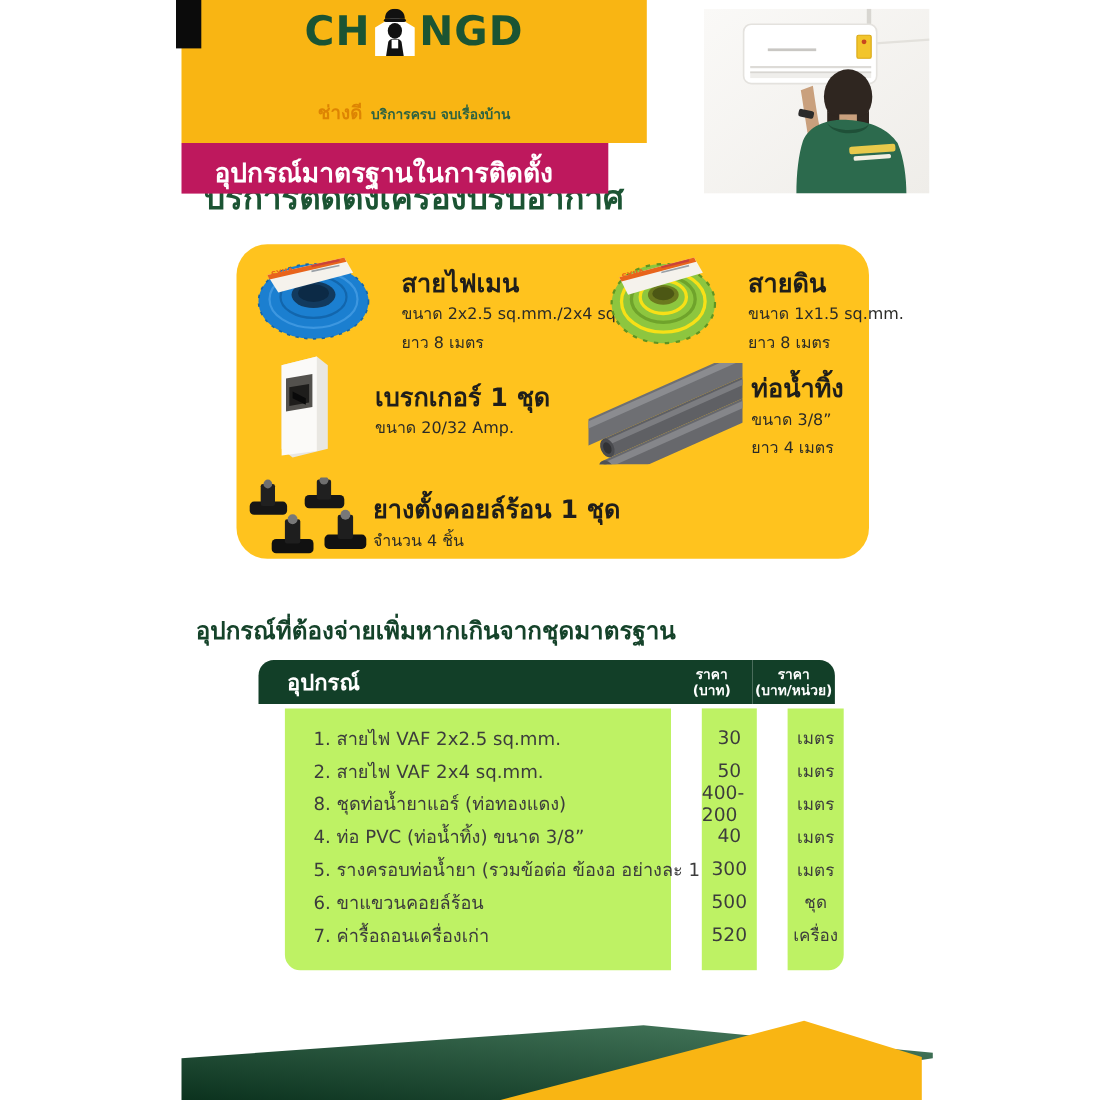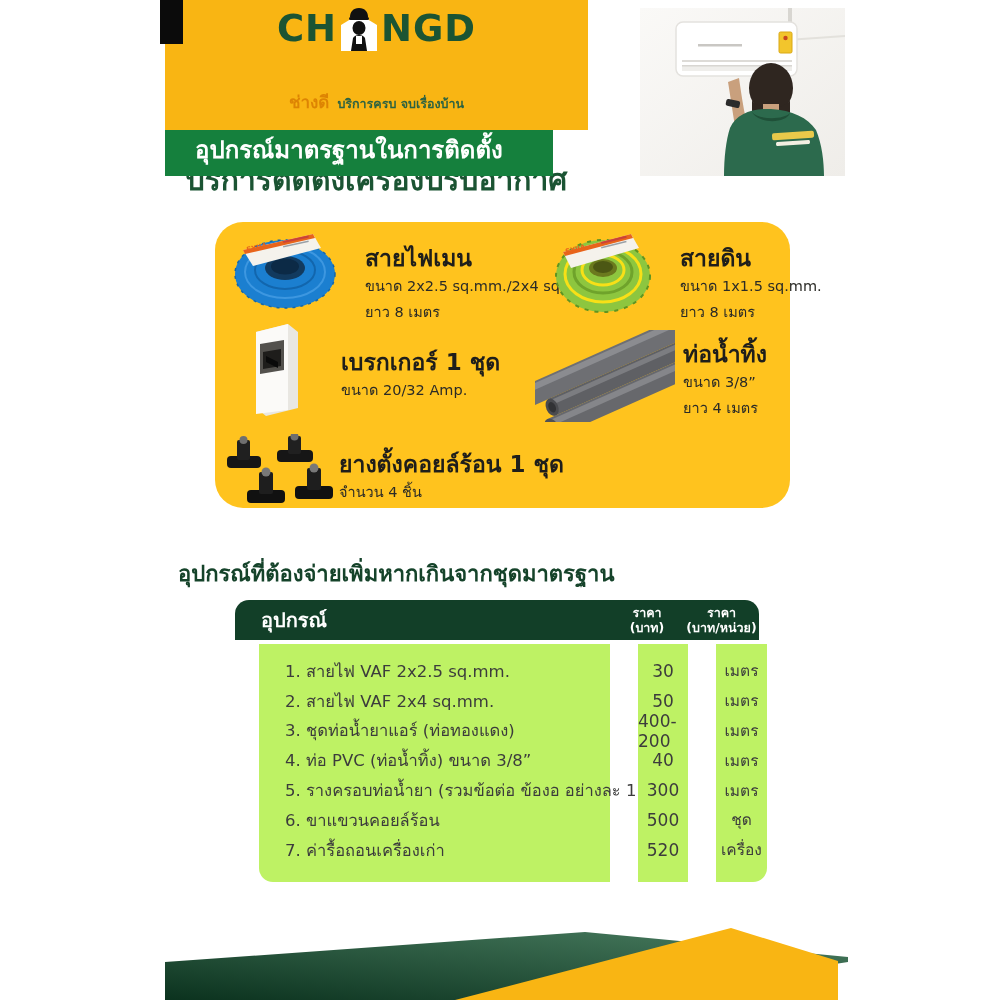--- a/index.html
+++ b/index.html
@@ -11,22 +11,22 @@
     display:flex;flex-direction:column;align-items:center;gap:36px;}
   .corner-mark{position:absolute;left:160px;top:0;width:23px;height:44px;background:#0b0b0b;}
   .logo-row{margin-top:8px;display:flex;align-items:flex-start;gap:1px;color:#1B5433;
     font-weight:800;font-size:37px;line-height:42px;letter-spacing:1px;}
   .logo-icon{width:40px;height:44px;margin:0 1px;}
   .tagline{margin-top:0;display:flex;align-items:baseline;gap:8px;}
   .tagline .t-name{color:#DD8403;font-weight:800;font-size:17px;}
   .tagline .t-rest{color:#2C6242;font-weight:700;font-size:12.5px;}
   .svc-title{margin-top:5px;font-size:30px;font-weight:800;color:#1B5433;white-space:nowrap;}
 
-  .hdr-bar{position:absolute;left:165px;top:130px;width:388px;height:46px;background:#15803d;
-    color:#ffffff;font-size:24px;font-weight:800;display:flex;align-items:flex-start;
+  .hdr-bar{position:absolute;left:165px;top:130px;width:388px;height:46px;background:#be185d;
+    color:#ffffff;font-size:24px;font-weight:800;display:flex;align-items:flex-end;
     padding-left:30px;box-sizing:border-box;white-space:nowrap;}
 
   .photo{position:absolute;left:640px;top:8px;width:205px;height:168px;}
 
   
   .card{position:absolute;left:215px;top:222px;width:575px;height:286px;background:#FFC31E;border-radius:28px;}
   .kit-img{position:absolute;}
   .kit-txt{position:absolute;}
   .kit-title{font-size:23px;font-weight:800;color:#1F1E1B;line-height:28px;white-space:nowrap;}
   .kit-line{font-size:14.5px;font-weight:500;color:#2B2B27;line-height:23px;margin-top:3px;white-space:nowrap;}
@@ -230,21 +230,21 @@
       </div>
       <div class="th last">
         <span>ราคา</span>
         <span>(บาท/หน่วย)</span>
       </div>
     </div>
     <div class="tbody">
       <div class="tcol c1">
         <div class="tcell item">1. สายไฟ VAF 2x2.5 sq.mm.</div>
         <div class="tcell item">2. สายไฟ VAF 2x4 sq.mm.</div>
-        <div class="tcell item">3. ชุดท่อน้ำยาแอร์ (ท่อทองแดง)</div>
+        <div class="tcell item">8. ชุดท่อน้ำยาแอร์ (ท่อทองแดง)</div>
         <div class="tcell item">4. ท่อ PVC (ท่อน้ำทิ้ง) ขนาด 3/8”</div>
         <div class="tcell item">5. รางครอบท่อน้ำยา (รวมข้อต่อ ข้องอ อย่างละ 1 ตัว)</div>
         <div class="tcell item">6. ขาแขวนคอยล์ร้อน</div>
         <div class="tcell item">7. ค่ารื้อถอนเครื่องเก่า</div>
       </div>
       <div class="tcol c2">
         <div class="tcell price">30</div>
         <div class="tcell price">50</div>
         <div class="tcell price">400-200</div>
         <div class="tcell price">40</div>

